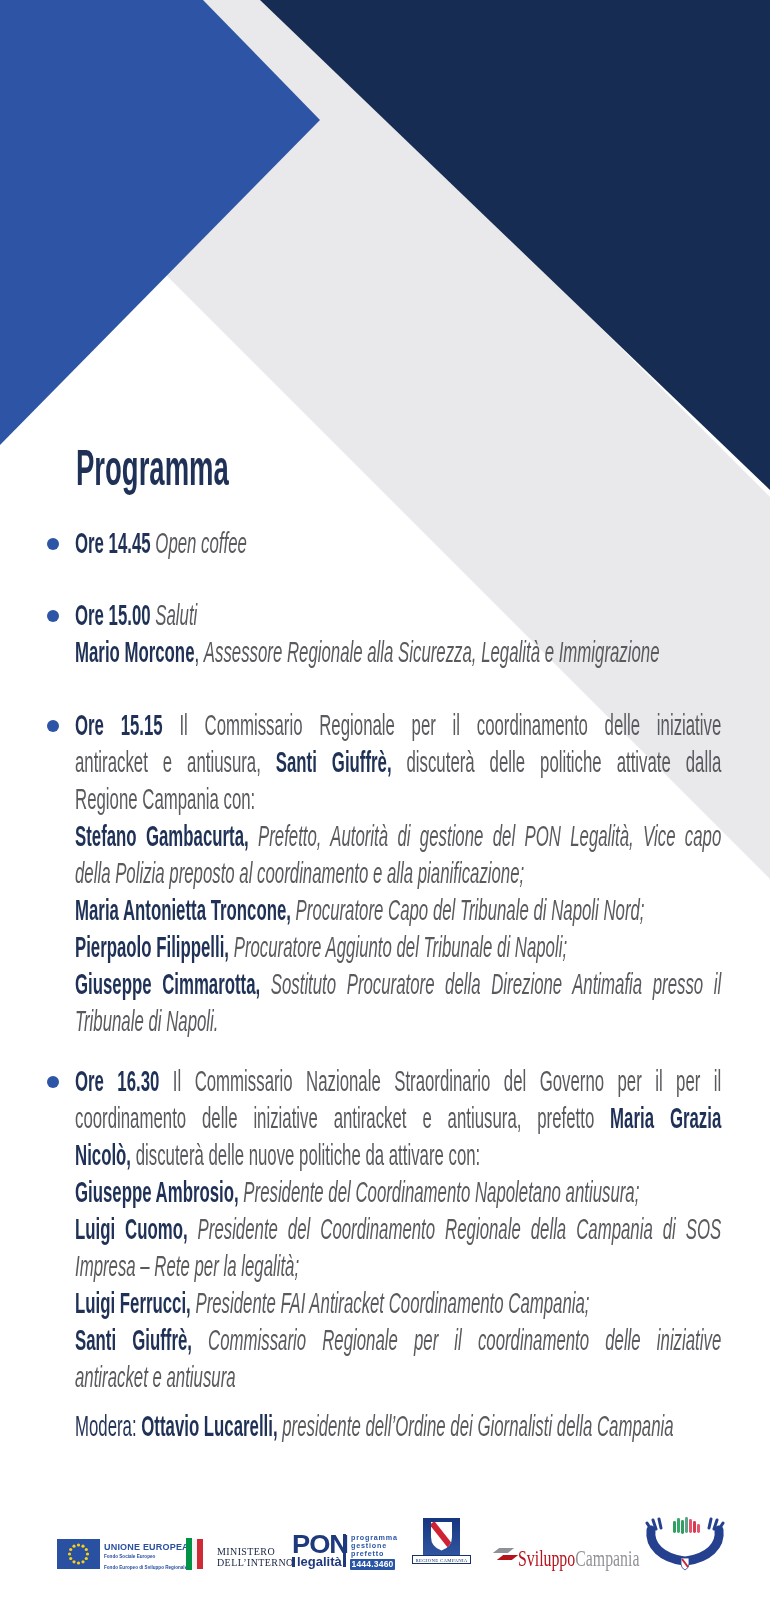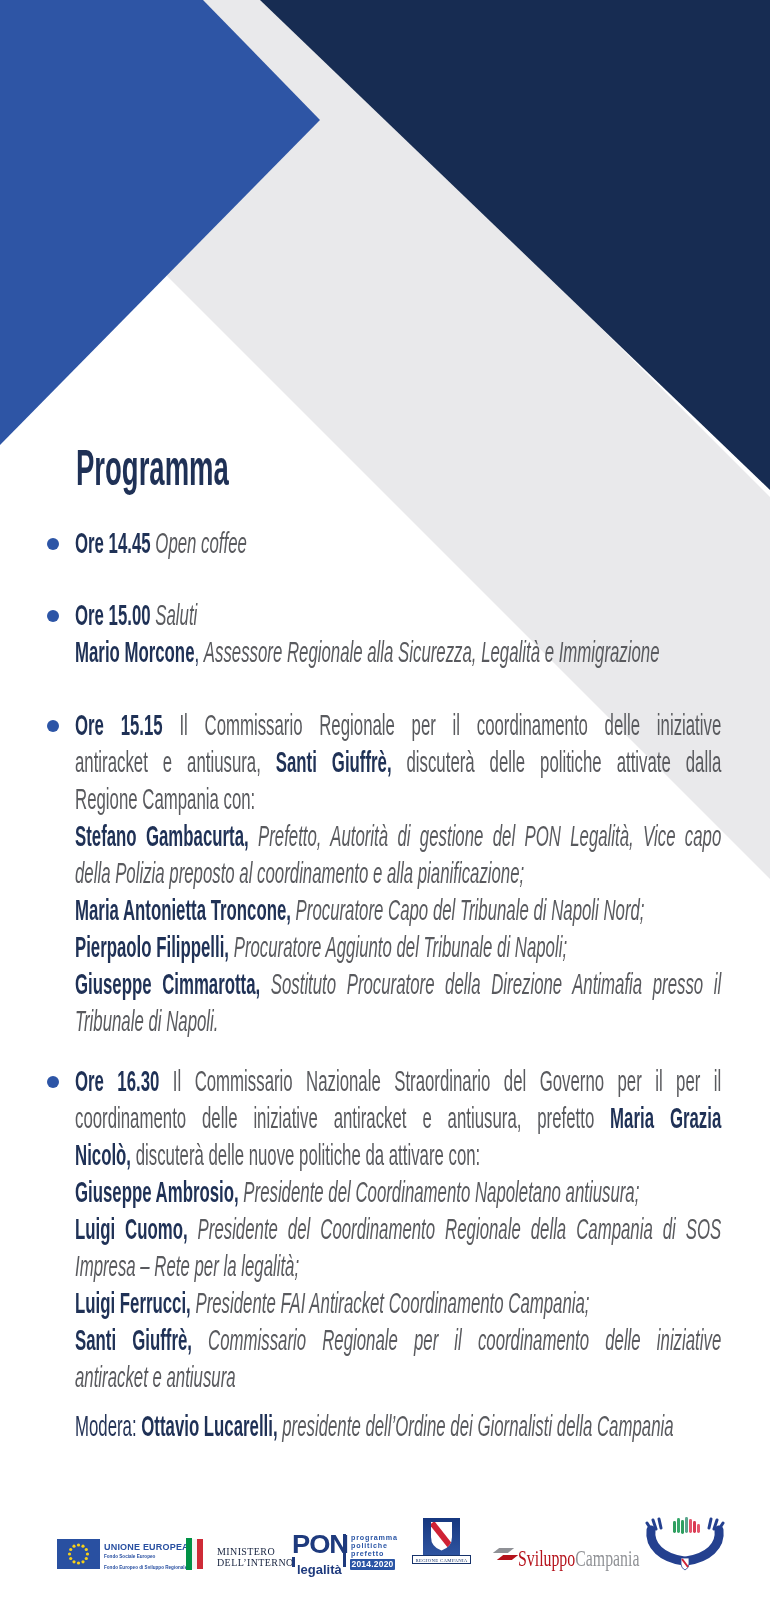--- a/index.html
+++ b/index.html
@@ -40,21 +40,21 @@
   #it-flag .g{position:absolute;left:0;top:0;width:6px;height:32px;background:#009246;}
   #it-flag .w{position:absolute;left:6px;top:1px;width:5px;height:30px;background:#f4f4f4;}
   #it-flag .r{position:absolute;left:11px;top:1px;width:6px;height:30px;background:#ce2b37;}
   #interno-text{left:217px;top:1546px;font-family:"Liberation Serif",serif;font-size:10px;line-height:11px;
                 color:#17233f;letter-spacing:.4px;}
 
   #pon{left:292px;top:1532px;width:100px;height:42px;}
   #pon-acronym{position:absolute;left:0;top:0;font-size:26px;line-height:24px;font-weight:bold;
                color:#1e3a7d;letter-spacing:-1px;transform:scaleX(1.05);transform-origin:0 0;}
   #pon-hook{position:absolute;left:0;top:25px;width:3px;height:10px;background:#1e3a7d;}
-  #pon-word{position:absolute;left:5px;top:22px;font-size:13px;font-weight:bold;color:#1e3a7d;margin-top:8px;}
+  #pon-word{position:absolute;left:5px;top:22px;font-size:13px;font-weight:bold;color:#1e3a7d;}
   #pon-vbar{position:absolute;left:51px;top:2px;width:3px;height:33px;background:#1e3a7d;}
   #pon-col{position:absolute;left:59px;top:2px;font-size:7.2px;line-height:8px;font-weight:bold;
            color:#2a55a5;letter-spacing:.8px;}
   #pon-years{position:absolute;left:58px;top:27px;width:45px;height:11px;background:#2a55a5;border-radius:1px;
              color:#fff;font-size:8.5px;line-height:11px;font-weight:bold;text-align:center;letter-spacing:.2px;}
 
   #rc-square{left:423px;top:1518px;width:37px;height:37px;background:linear-gradient(180deg,#16377f,#2f54a0);}
   #rc-label{left:412px;top:1555px;width:59px;height:9px;background:#fff;border:.6px solid #17336b;
             box-sizing:border-box;}
   #rc-label span{display:block;font-family:"Liberation Serif",serif;font-size:9.6px;line-height:16px;
@@ -156,24 +156,24 @@
     <div>DELL’INTERNO</div>
   </div>
 
   <div class="abs" id="pon">
     <div id="pon-acronym">PON</div>
     <div id="pon-hook"></div>
     <div id="pon-word">legalità</div>
     <div id="pon-vbar"></div>
     <div id="pon-col">
       <div>programma</div>
-      <div>politiche</div>
+      <div>gestione</div>
       <div>prefetto</div>
     </div>
-    <div id="pon-years">2014.2020</div>
+    <div id="pon-years">1444.3460</div>
   </div>
 
   <div class="abs" id="rc-square">
     <svg width="37" height="37" viewBox="0 0 37 37">
       <defs>
           <clipPath id="shieldclip">
             <path d="M8,4 H29 V19 Q29,29 18.5,32.5 Q8,29 8,19 Z"></path>
           </clipPath>
         </defs>
       <path d="M8,4 H29 V19 Q29,29 18.5,32.5 Q8,29 8,19 Z" fill="#ffffff"></path>

